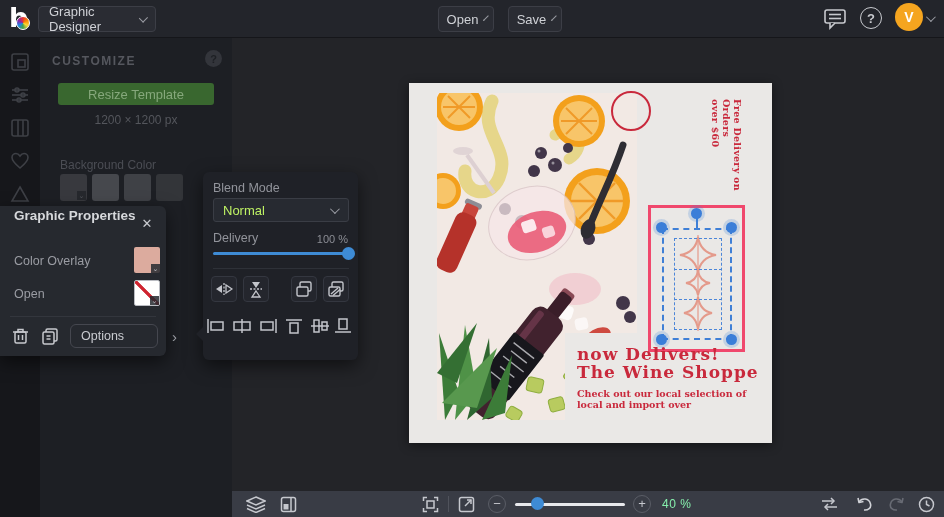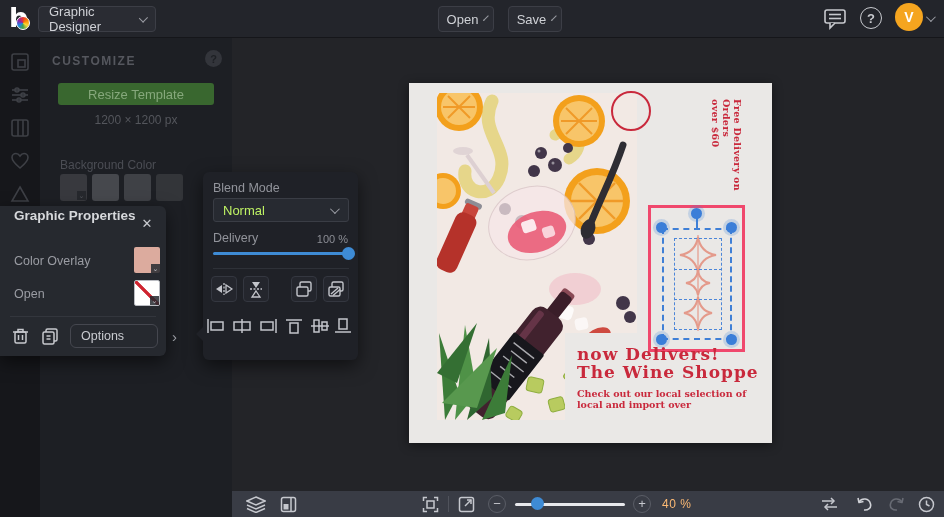--- a/index.html
+++ b/index.html
@@ -103,21 +103,21 @@
   .inner-dash { position:absolute; left:265px; top:155px; width:48px; height:92px; border:1.5px dashed #4c86d8; }
   .inner-hline { position:absolute; left:265px; width:48px; height:0; border-top:1.5px dashed #4c86d8; }
 
   
   #bottombar { left:232px; top:491px; width:712px; height:26px; background:#393c45; z-index:50; }
   .bb-icon { position:absolute; top:5px; color:#c6c8ce; cursor:pointer; }
   .bb-circle { position:absolute; top:4px; width:18px; height:18px; border:1.5px solid #5a5d66; border-radius:50%;
     color:#c6c8ce; font-size:13px; line-height:15px; text-align:center; cursor:pointer; }
   .bb-track { position:absolute; left:283px; top:12px; width:110px; height:2.5px; background:#e8e9ec; border-radius:2px; cursor:pointer; }
   .bb-handle { position:absolute; left:299px; top:6px; width:13px; height:13px; border-radius:50%; background:#3e8bd5; cursor:pointer; }
-  .bb-zoomtext { position:absolute; left:430px; top:6px; color:#fdba74; font-size:12px; letter-spacing:0.5px; }
+  .bb-zoomtext { position:absolute; left:430px; top:6px; color:#86efac; font-size:12px; letter-spacing:0.5px; }
   .bb-sep { position:absolute; left:216px; top:5px; width:1px; height:16px; background:#50535c; }
   svg { display:block; }
 </style>
 </head>
 <body>
 
 <div id="app">
 
   <div id="topbar" class="abs">
     <div class="logo-b">b<span class="logo-disc"></span></div>

